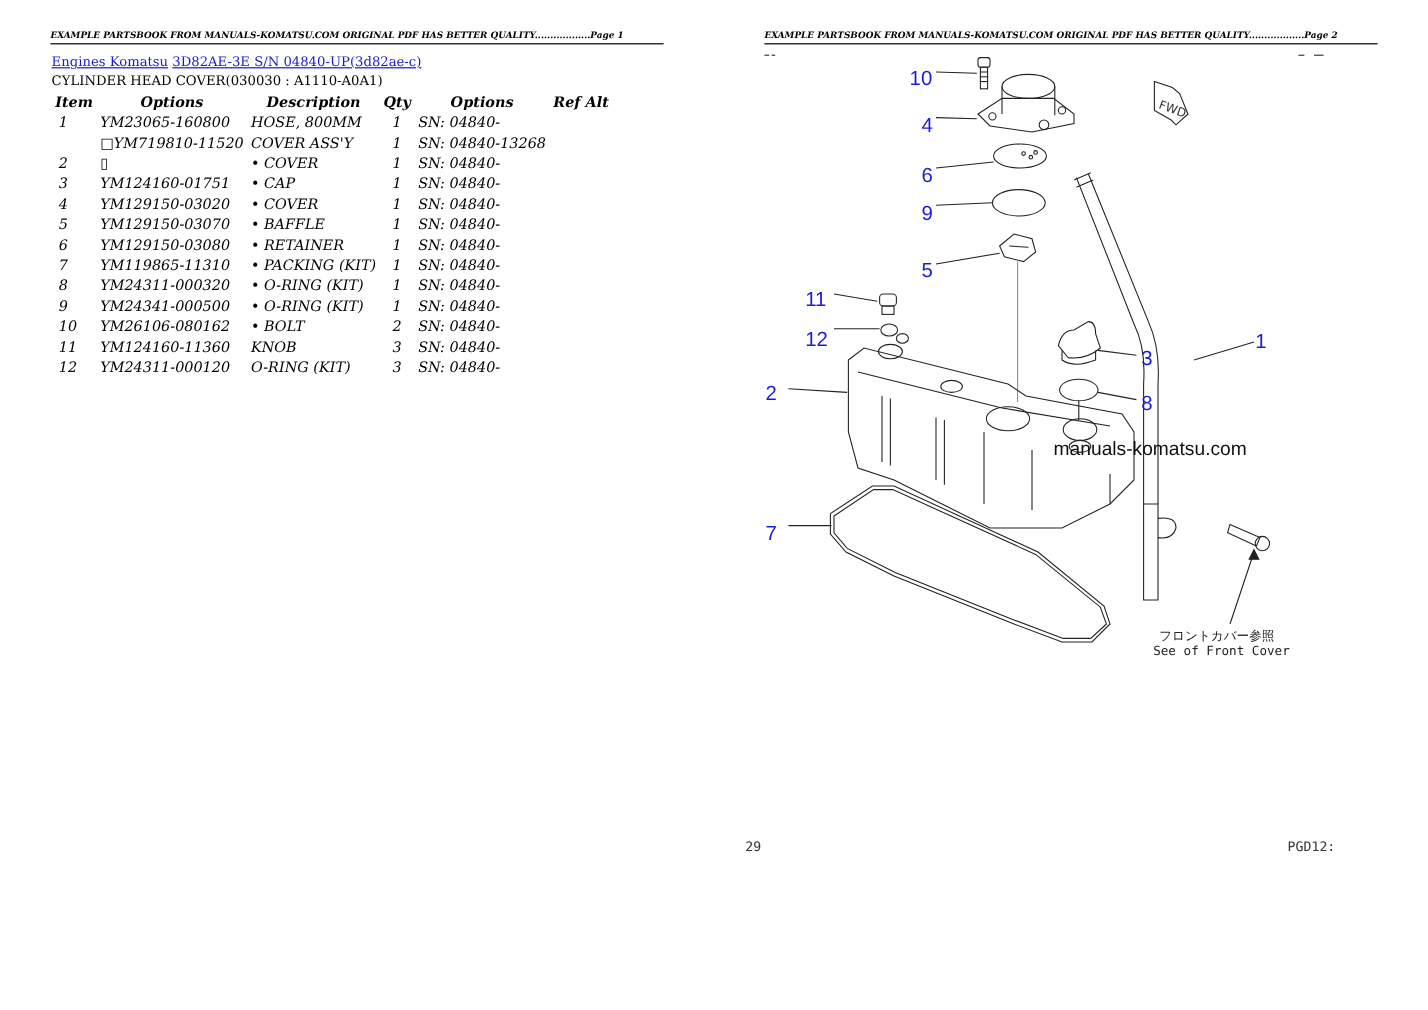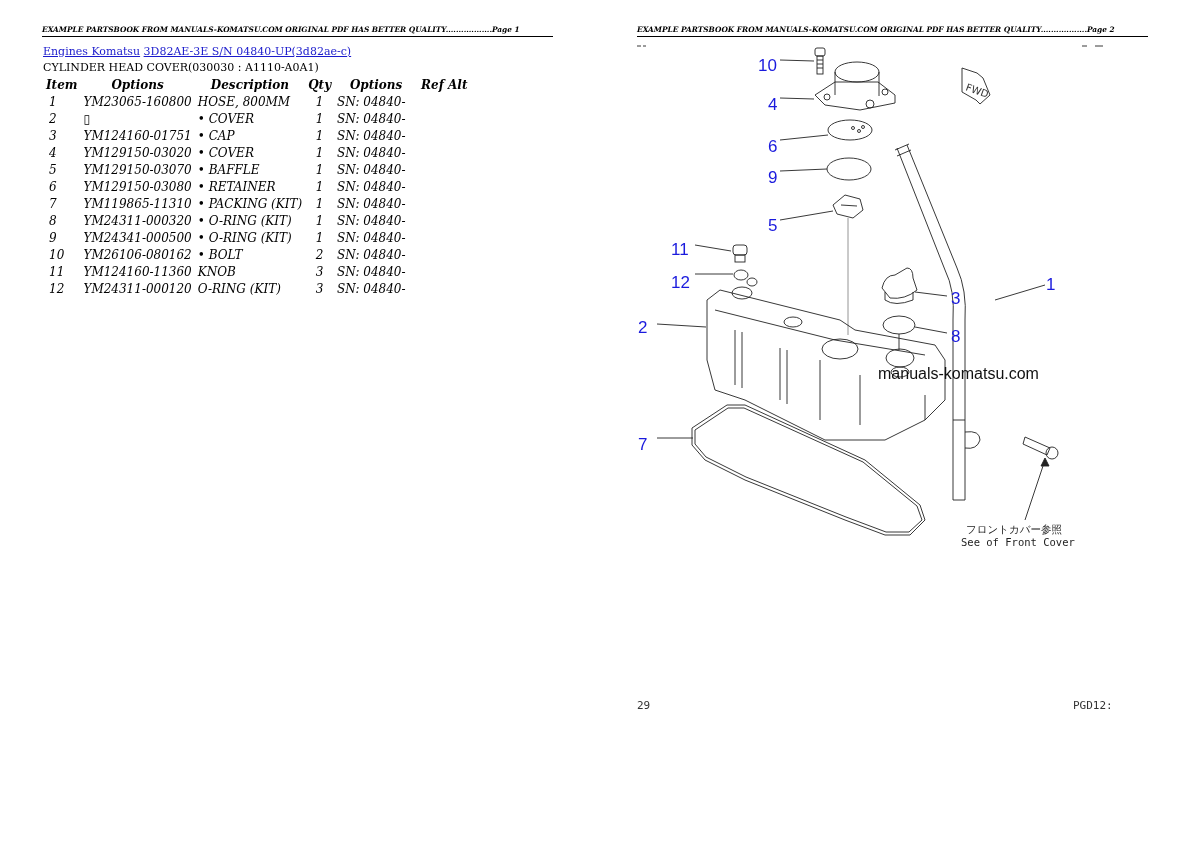--- a/index.html
+++ b/index.html
@@ -17,21 +17,21 @@
   table.parts th { font-weight:bold; text-align:center; padding:0 3px; height:16px; }
   table.parts td { padding:0 3px; height:17px; white-space:nowrap; vertical-align:middle; }
   table.parts td.c-item { width:22px; padding-left:6px; }
   table.parts td.c-part { width:98px; }
   table.parts td.c-desc { width:84px; }
   table.parts td.c-qty { width:16px; text-align:center; }
   table.parts td.c-opt { width:78px; }
   .diagram { position:absolute; left:0; top:0; width:595px; height:842px; }
   .callout { font-family:"Liberation Sans", sans-serif; fill:#1a1add; font-size:17px; }
   .wm { font-family:"Liberation Sans", sans-serif; font-size:16px; fill:#111; }
-  .footer-l { position:absolute; left:42px; top:699px; font-family:"DejaVu Sans Mono", monospace; font-size:11px; color:#333; }
+  .footer-l { position:absolute; left:26px; top:699px; font-family:"DejaVu Sans Mono", monospace; font-size:11px; color:#333; }
   .footer-r { position:absolute; left:478px; top:699px; font-family:"DejaVu Sans Mono", monospace; font-size:11px; color:#333; }
   .note { font-family:"DejaVu Sans Mono", monospace; font-size:10.5px; fill:#222; }
 </style>
 </head>
 <body>
 
 <div class="page page-left">
   <div class="header">EXAMPLE PARTSBOOK FROM MANUALS-KOMATSU.COM ORIGINAL PDF HAS BETTER QUALITY..................Page 1</div>
   <div class="breadcrumb">
     <a>Engines Komatsu</a>
@@ -50,20 +50,28 @@
         <th>Ref Alt</th>
       </tr>
     </thead>
     <tbody id="parts-body">
         <tr>
           <td class="c-item">1</td>
           <td class="c-part">YM23065-160800</td>
           <td class="c-desc">HOSE, 800MM</td>
           <td class="c-qty">1</td>
           <td class="c-opt">SN: 04840-</td>
+          <td class="c-ref"></td>
+        </tr>
+        <tr>
+          <td class="c-item"></td>
+          <td class="c-part">□YM719810-11520</td>
+          <td class="c-desc">COVER ASS'Y</td>
+          <td class="c-qty">1</td>
+          <td class="c-opt">SN: 04840-13268</td>
           <td class="c-ref"></td>
         </tr>
         <tr>
           <td class="c-item">2</td>
           <td class="c-part">▯</td>
           <td class="c-desc">• COVER</td>
           <td class="c-qty">1</td>
           <td class="c-opt">SN: 04840-</td>
           <td class="c-ref"></td>
         </tr>

